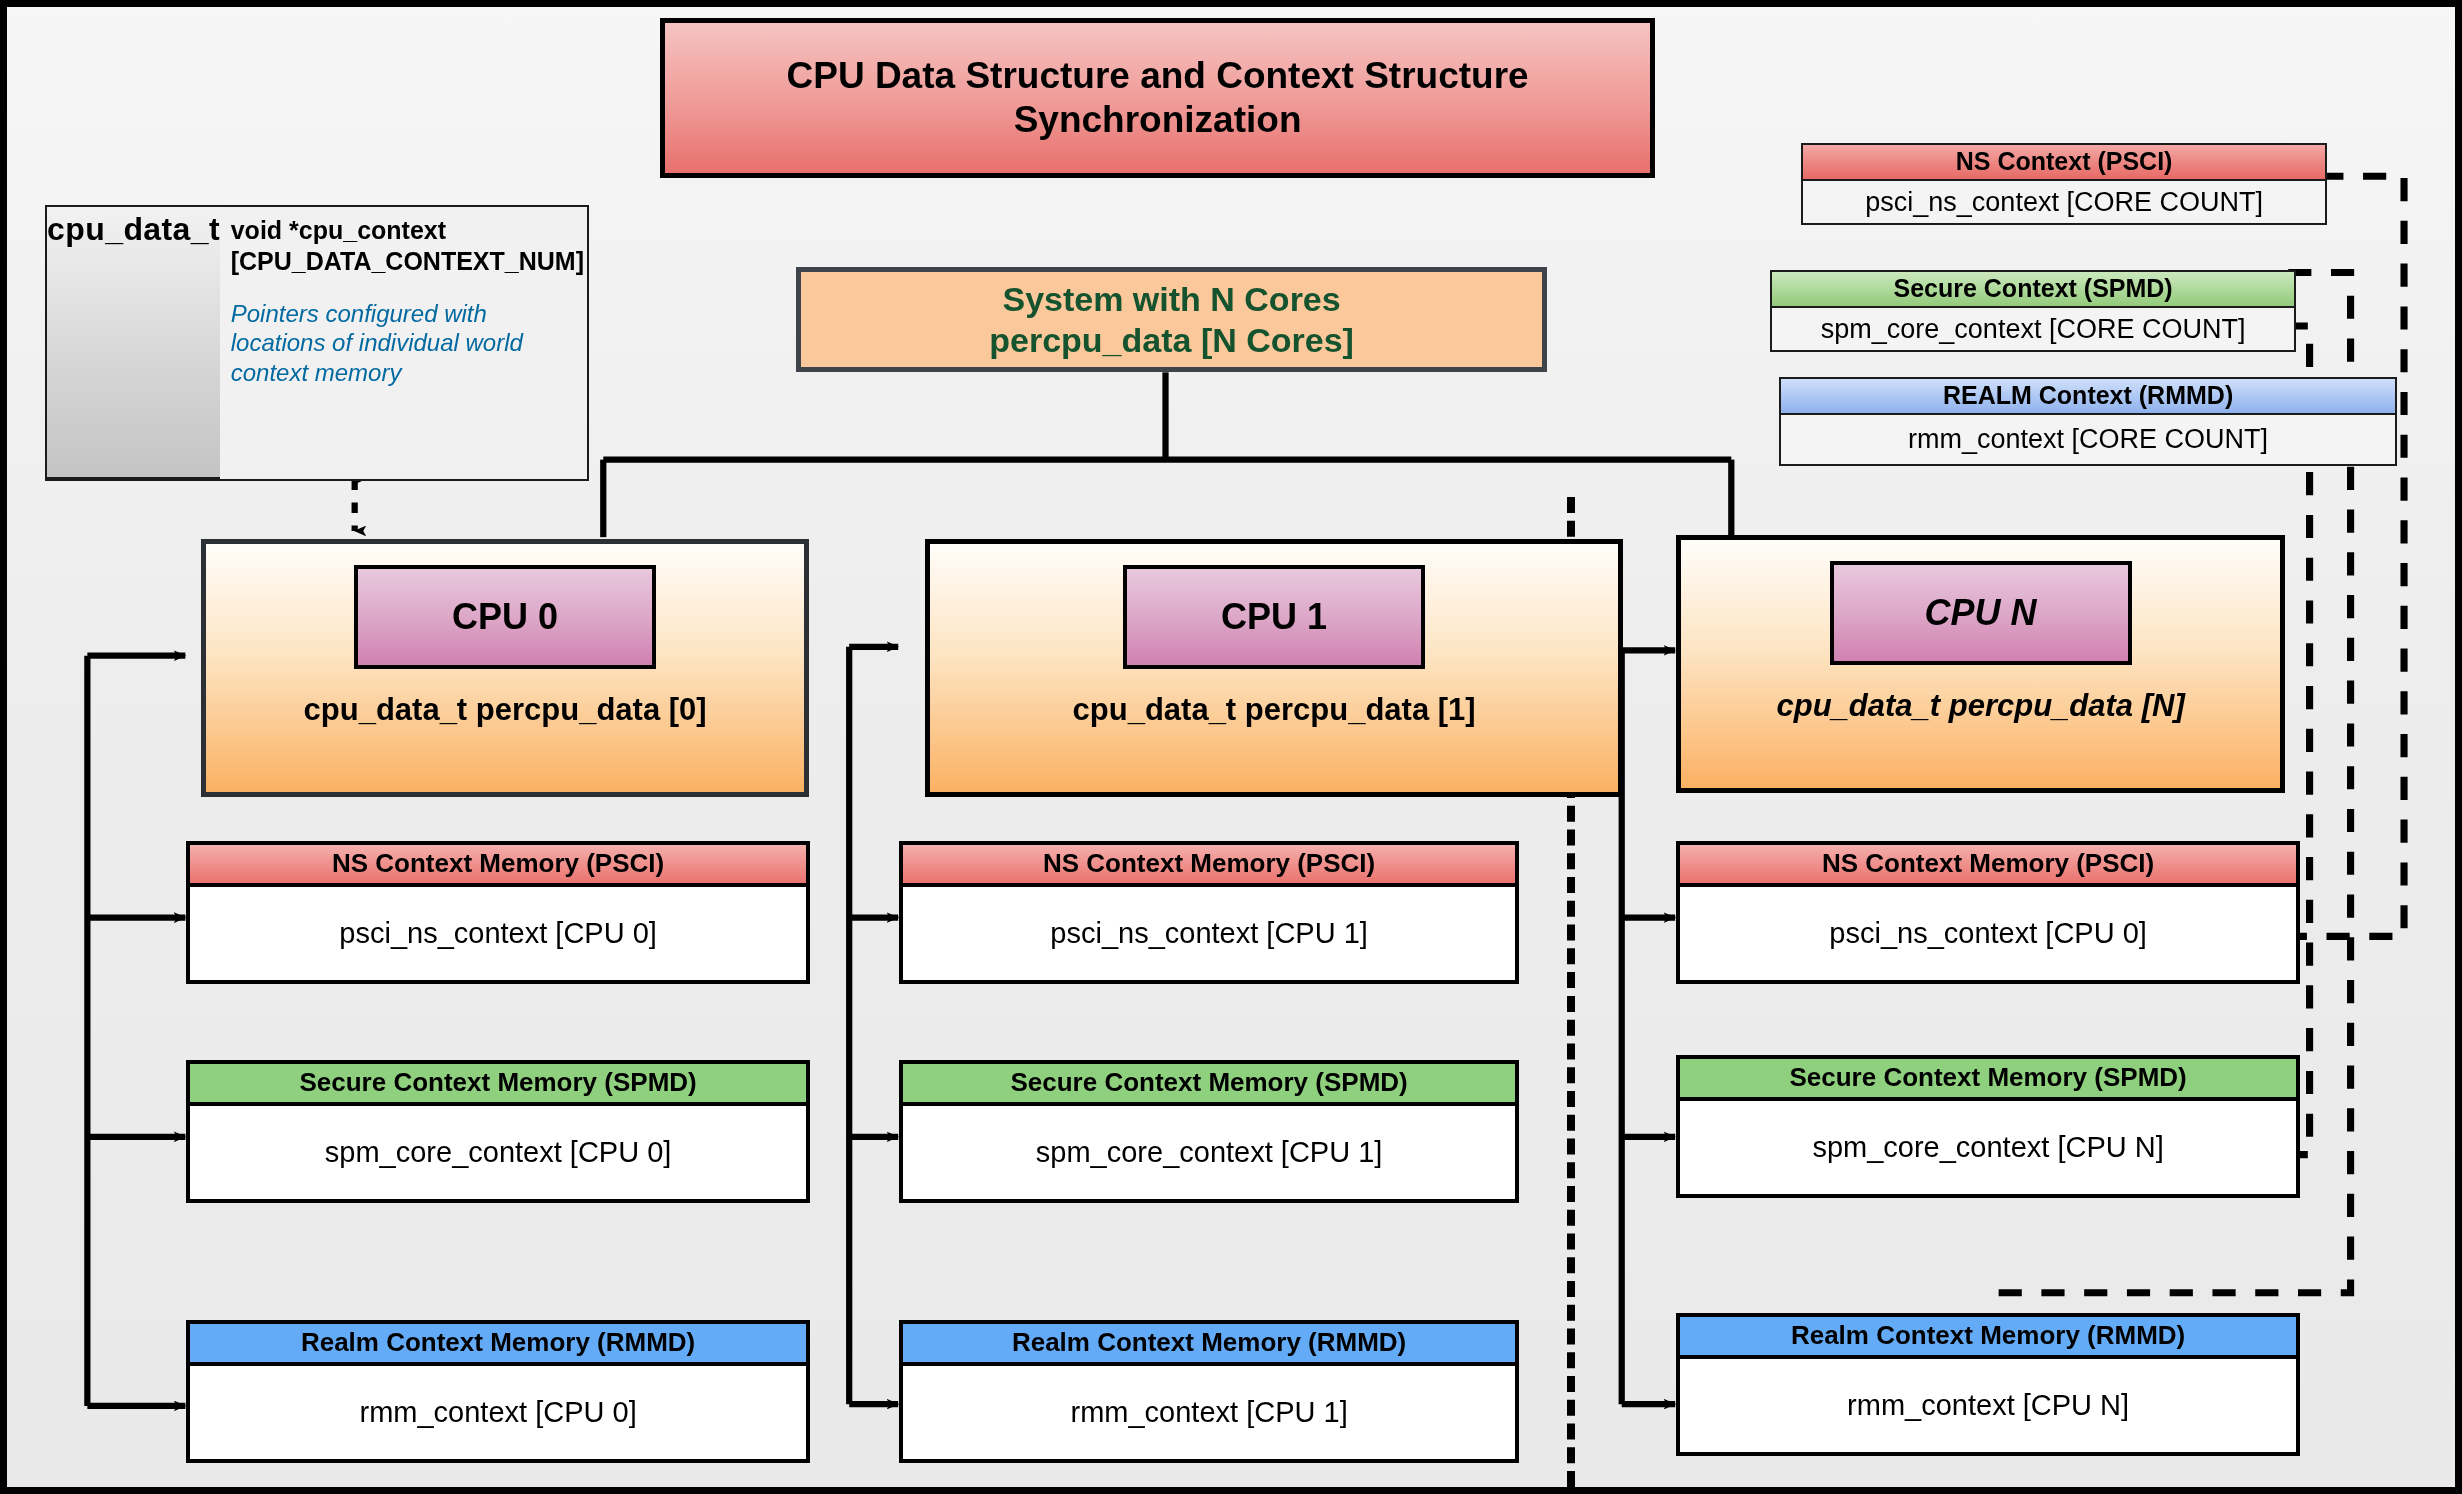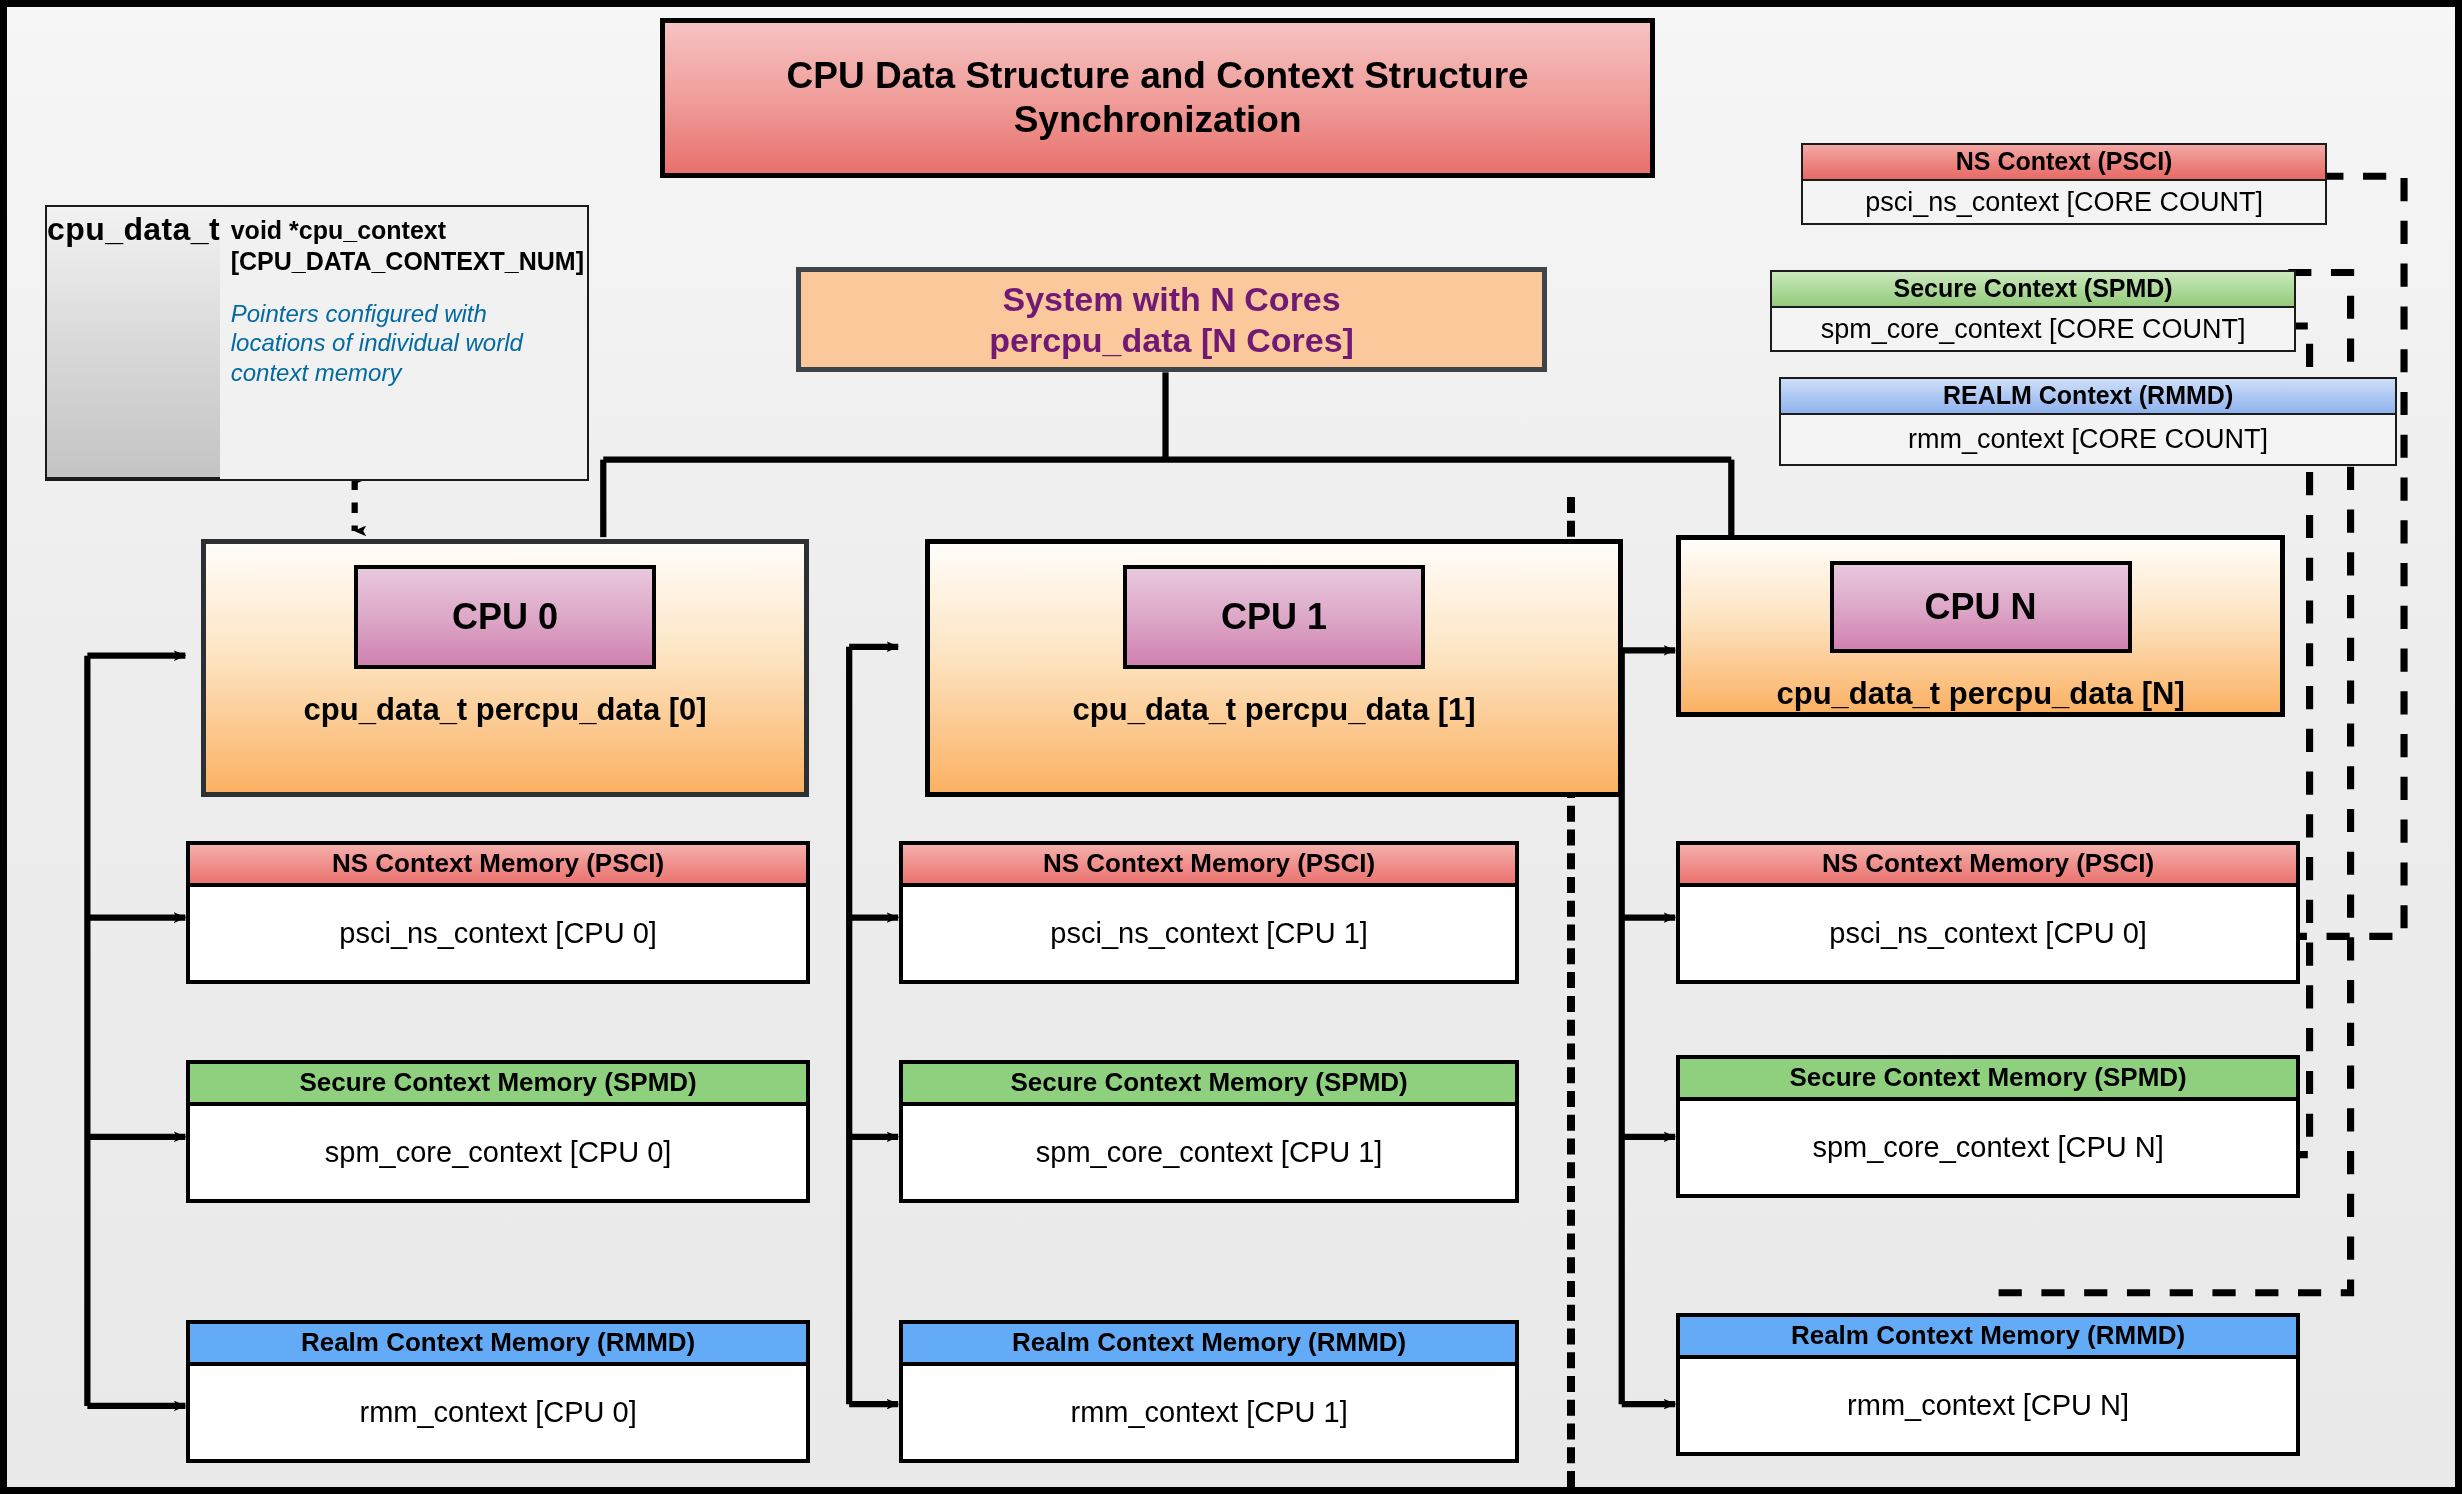--- a/index.html
+++ b/index.html
@@ -59,21 +59,21 @@
     margin-top:23px;
     font-style:italic;font-size:24px;line-height:1.22;color:#0369a1;
   }
 
   
   .system-box{
     border:5.3px solid #3f434a;
     background:#fac89a;
     display:flex;align-items:center;justify-content:center;
     text-align:center;
-    font-weight:bold;font-size:34px;line-height:1.2;color:#701a75;
+    font-weight:bold;font-size:34px;line-height:1.2;color:#14532d;
   }
 
   
   .cpu-box{
     border:5.3px solid #2c2f33;
     background:linear-gradient(180deg,#fffdfa 0%,#fde4c2 45%,#fbb163 100%);
     display:flex;flex-direction:column;align-items:center;
   }
   .cpu-box.plainborder{border:5.3px solid #000;}
   .cpu-badge{
@@ -273,21 +273,21 @@
     <div class="abs ctx-box" style="left:892px;top:1053px;width:620px;height:143px;">
       <div class="ctx-head sec">Secure Context Memory (SPMD)</div>
       <div class="ctx-body">spm_core_context [CPU 1]</div>
     </div>
 
     <div class="abs ctx-box" style="left:892px;top:1313px;width:620px;height:143px;">
       <div class="ctx-head realm">Realm Context Memory (RMMD)</div>
       <div class="ctx-body">rmm_context [CPU 1]</div>
     </div>
 
-    <div class="abs cpu-box plainborder" style="left:1669px;top:528px;width:609px;height:182px;">
+    <div class="abs cpu-box plainborder" style="left:1669px;top:528px;width:609px;height:258px;font-style:italic;">
       <div class="cpu-badge">
         <span>CPU N</span>
       </div>
       <div class="cpu-caption">cpu_data_t percpu_data [N]</div>
     </div>
 
     <div class="abs ctx-box" style="left:1669px;top:834px;width:624px;height:143px;">
       <div class="ctx-head ns">NS Context Memory (PSCI)</div>
       <div class="ctx-body">psci_ns_context [CPU 0]</div>
     </div>

